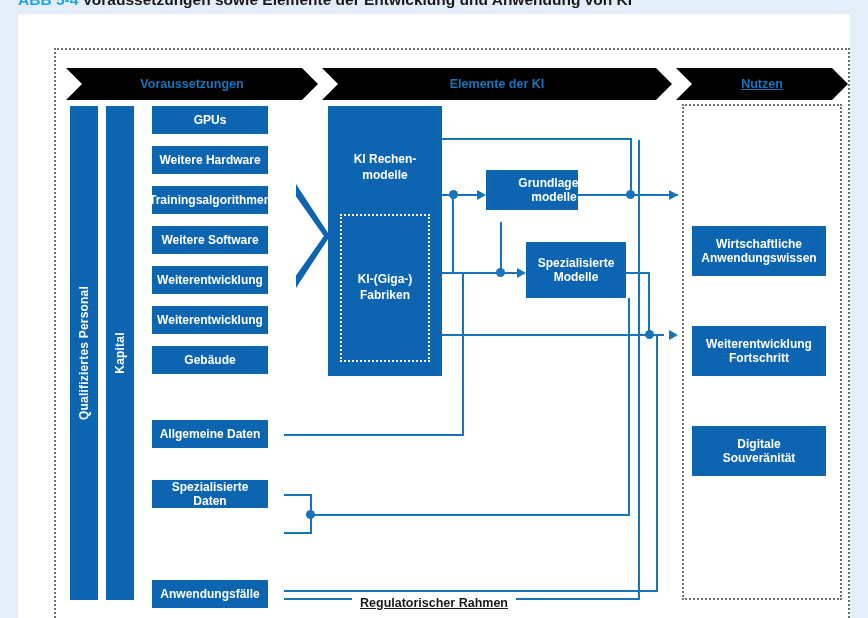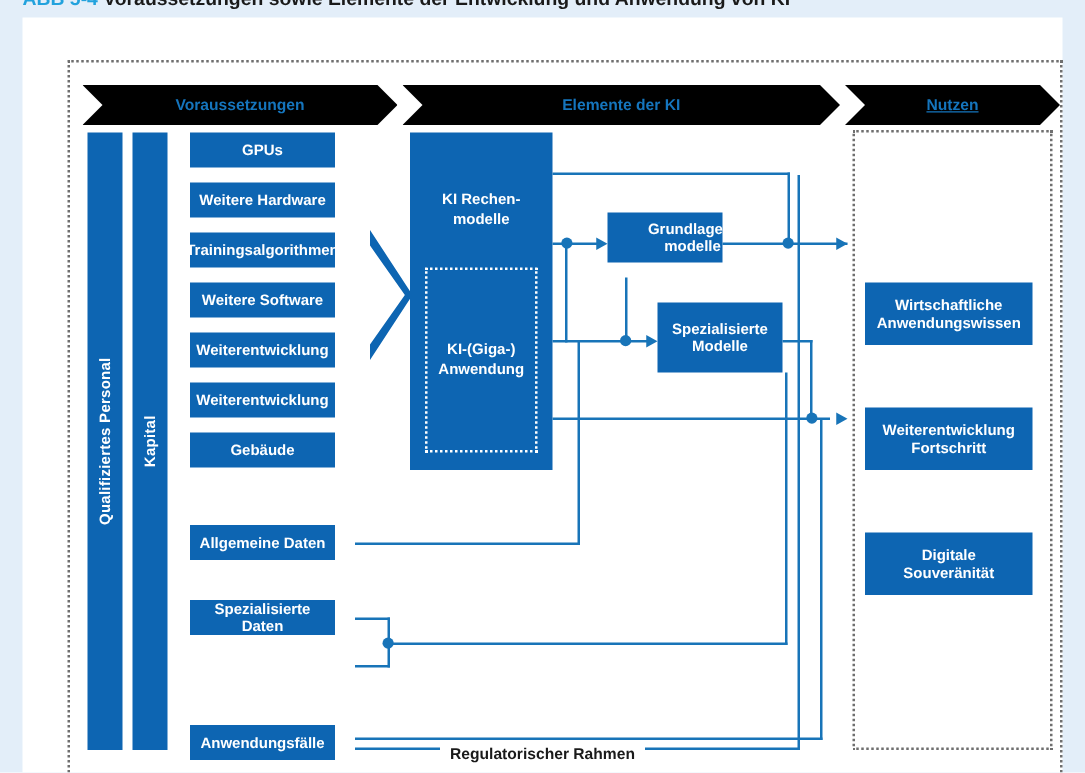--- a/index.html
+++ b/index.html
@@ -29,21 +29,21 @@
   
   .reg-frame{
     position:absolute;left:36px;top:34px;width:796px;height:574px;
     border:2px dotted #6f6f6f;
     box-sizing:border-box;
   }
   .reg-label{
     position:absolute;left:0;top:596px;width:868px;text-align:center;
     font-size:12.5px;font-weight:bold;color:#1a1a1a;
   }
-  .reg-label span{background:#ffffff;padding:0 8px;}
+  .reg-label span{background:#ffffff;padding:0 8px;text-decoration:underline;}
 
   
   .chev{
     position:absolute;height:32px;
     background:#000000;
     color:#1575bd;font-size:12.5px;font-weight:bold;
     display:flex;align-items:center;justify-content:center;
     clip-path:polygon(0 0, calc(100% - 16px) 0, 100% 50%, calc(100% - 16px) 100%, 0 100%, 16px 50%);
   }
   .chev.c1{left:48px;top:54px;width:252px;}
@@ -189,21 +189,21 @@
     <div class="bigarrow"></div>
 
     <div class="center-box">
       <div class="ttl">
         <div>KI Rechen-</div>
         <div>modelle</div>
       </div>
       <div class="inner-dotted">
         <div>
           <div>KI-(Giga-)</div>
-          <div>Anwendung</div>
+          <div>Fabriken</div>
         </div>
       </div>
     </div>
 
     <div class="box mod-grund">
       <div>
         <div>Grundlagen-</div>
         <div>modelle</div>
       </div>
     </div>

